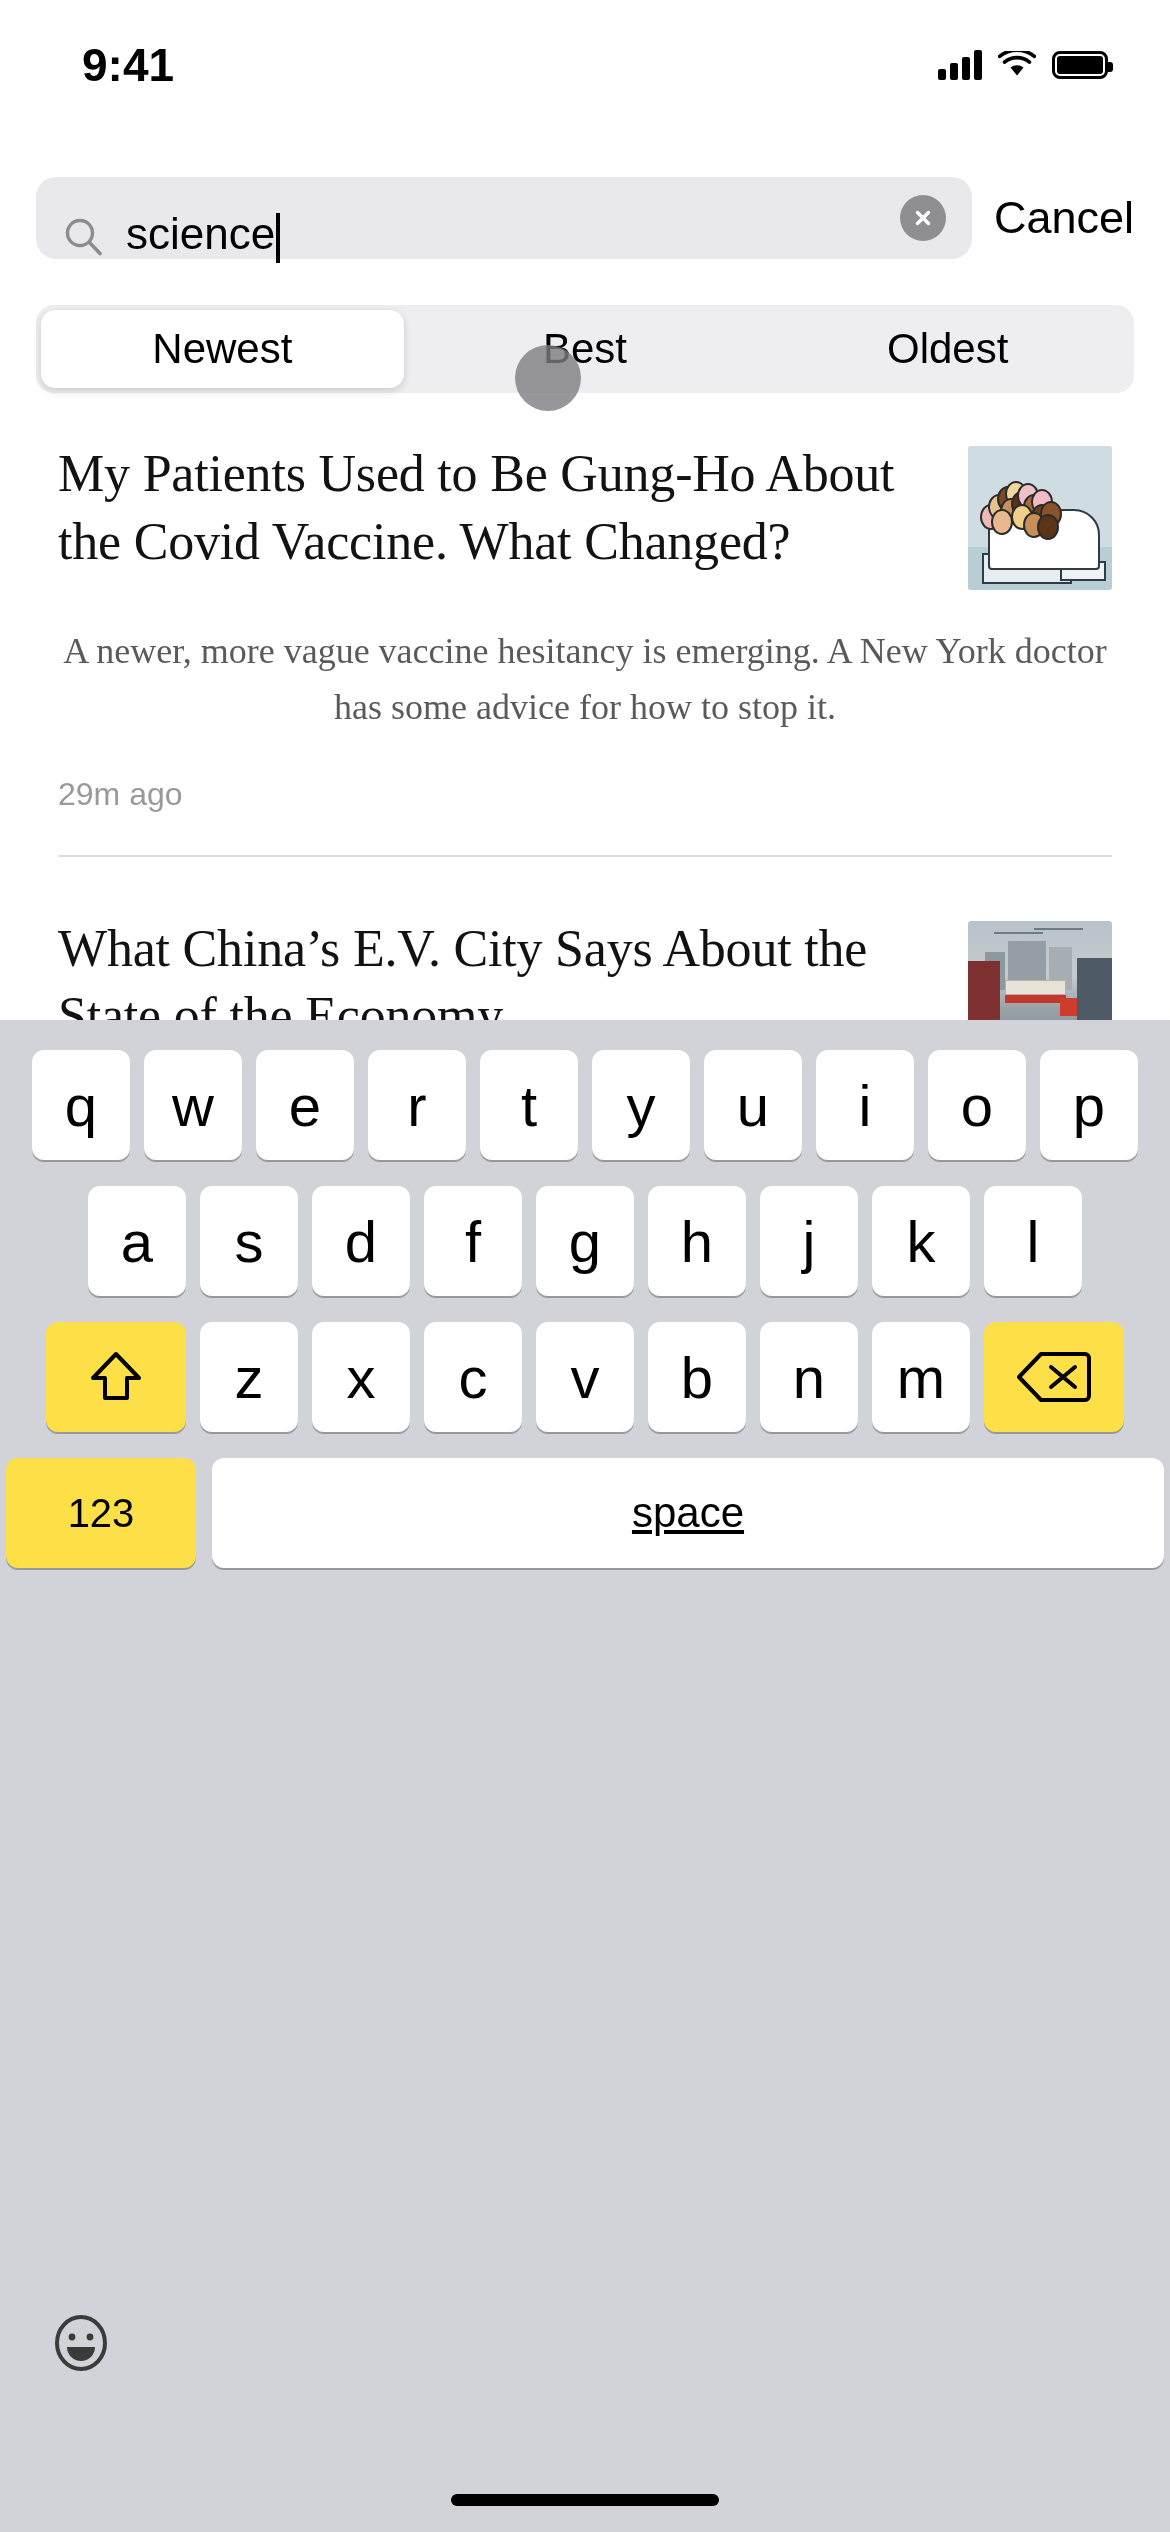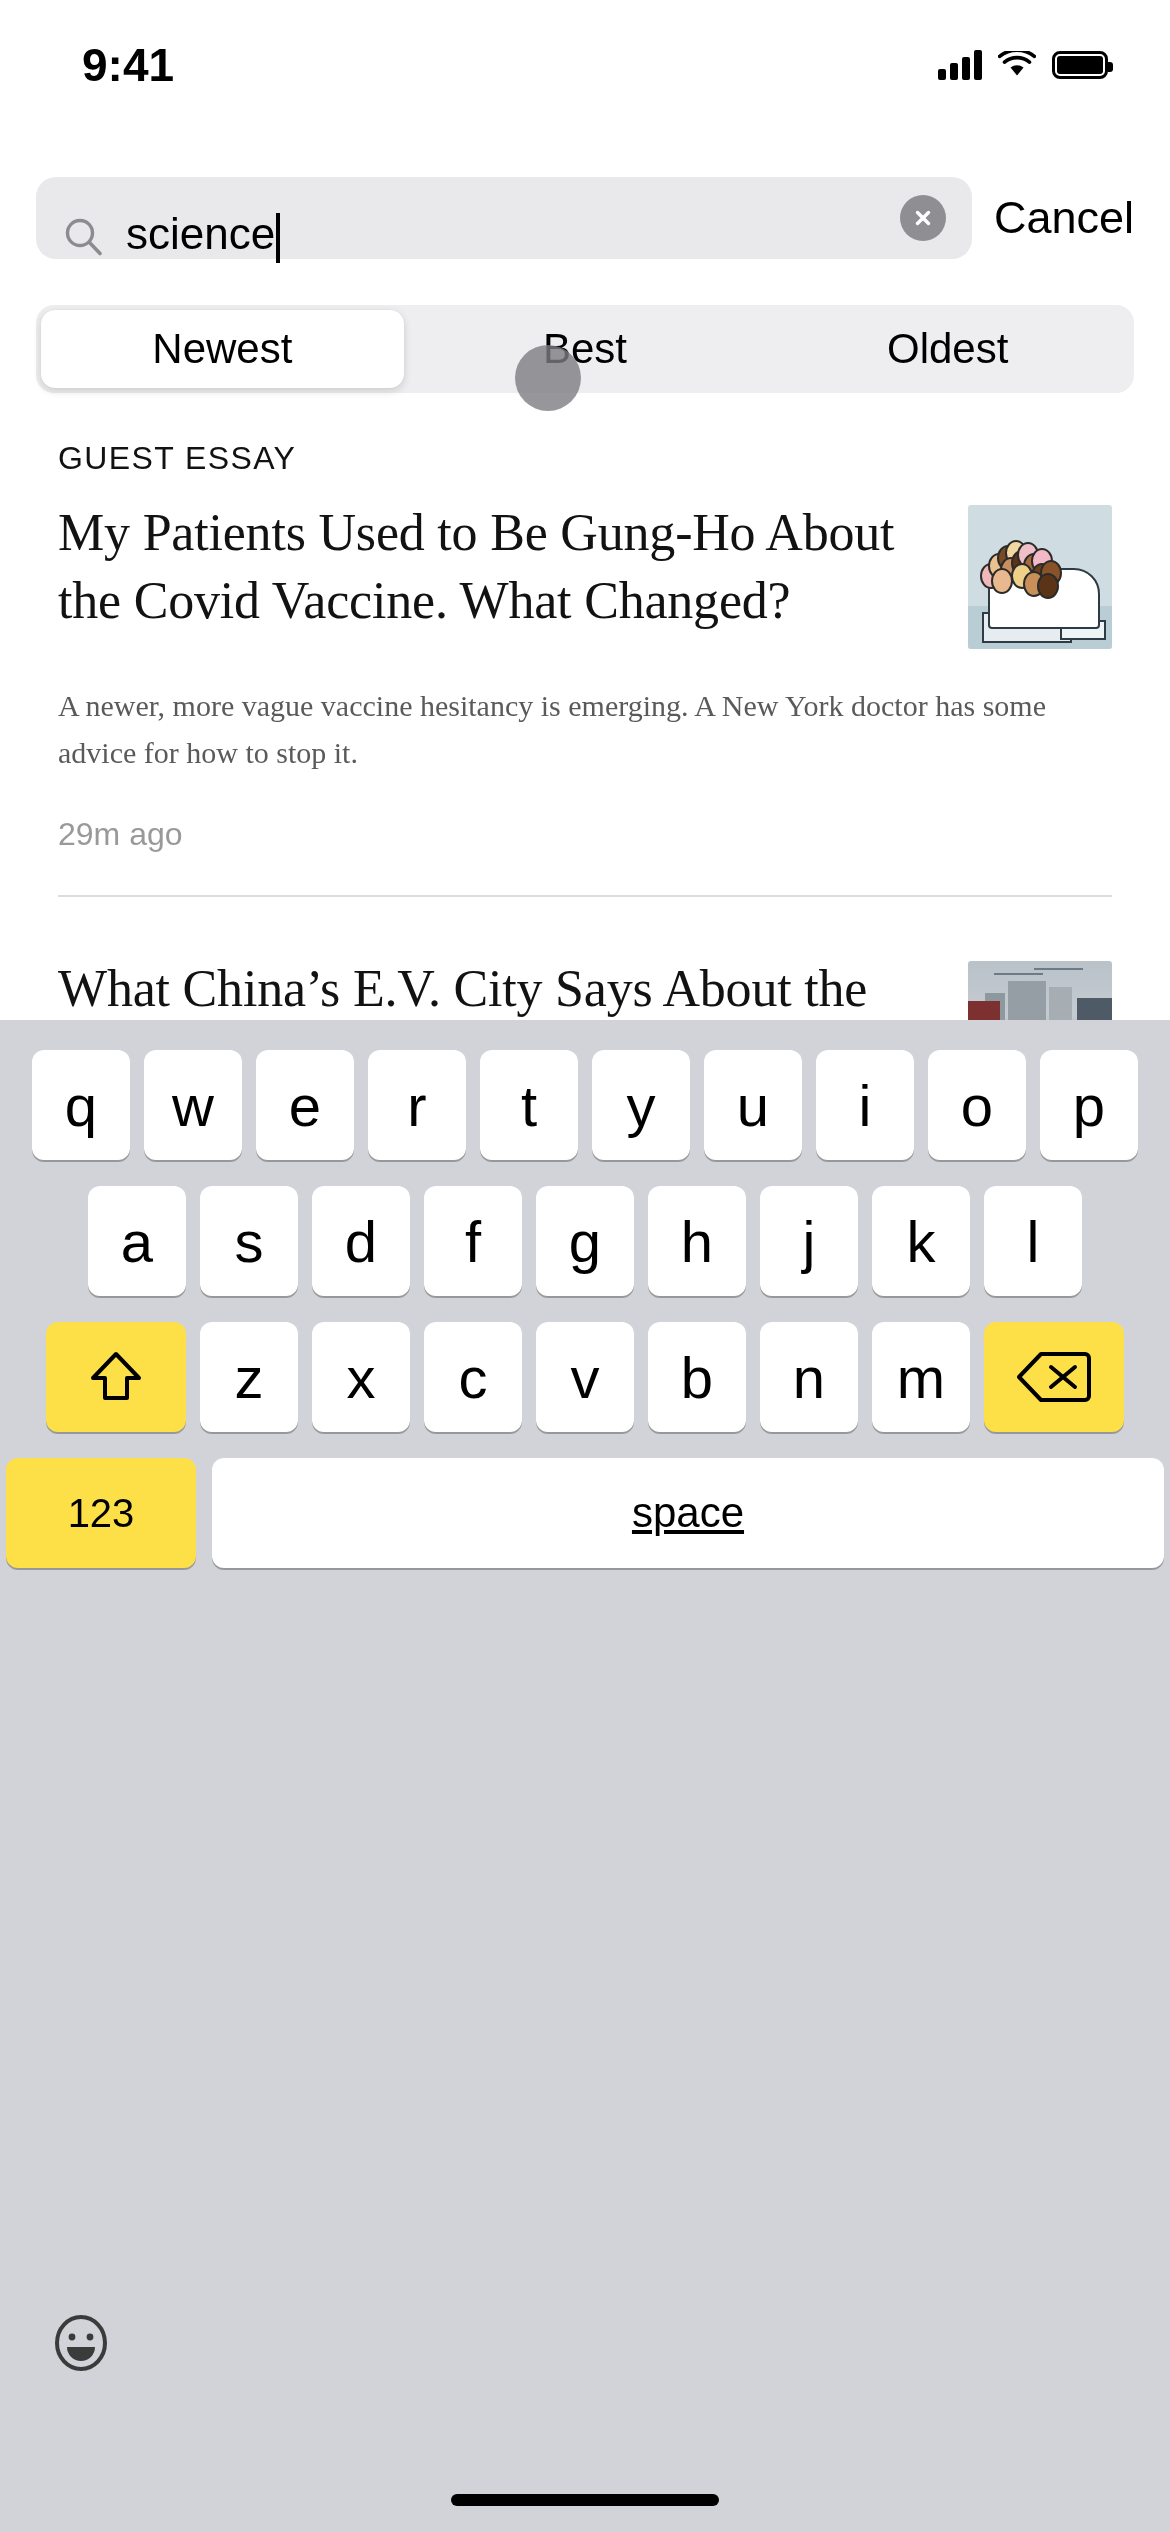--- a/index.html
+++ b/index.html
@@ -132,22 +132,23 @@
     flex: 1;
     letter-spacing: -0.2px;
   }
   .thumb {
     width: 144px; height: 144px; flex: 0 0 144px;
     border-radius: 3px; overflow: hidden;
     margin-top: 6px;
   }
   .summary {
     font-family: "Liberation Serif", serif;
-    font-size: 30px; line-height: 1.55; color: #5a5a5a;
+    font-size: 36px; line-height: 1.55; color: #5a5a5a;
     margin-top: 34px;
+    text-align: center;
   }
   .timestamp {
     font-size: 32px; color: #999999; margin-top: 40px;
     font-family: "Liberation Sans", sans-serif;
   }
   .divider {
     height: 2px; background: #dcdcdc; margin: 42px 58px 0 58px;
   }
   .article-2 { margin-top: 58px; }
 
@@ -278,21 +279,20 @@
   <div id="segmented">
     <div class="seg active">Newest</div>
     <div class="seg">Best</div>
     <div class="seg">Oldest</div>
   </div>
   <div id="touch-dot"></div>
 
   <div id="feed">
 
     <div class="article">
-      <div class="kicker">GUEST ESSAY</div>
       <div class="headline-wrap">
         <div class="headline">My Patients Used to Be Gung-Ho About the Covid Vaccine. What Changed?</div>
         <div class="thumb">
           <div class="ill-bg">
             <div class="ill-floor"></div>
             <div class="ill-base"></div>
             <div class="ill-step"></div>
             <div class="ill-bed"></div>
             <div class="head" style="left:8%;  top:40%; background:#f0b9b9;"></div>
             <div class="head" style="left:14%; top:33%; background:#e8c38f;"></div>

